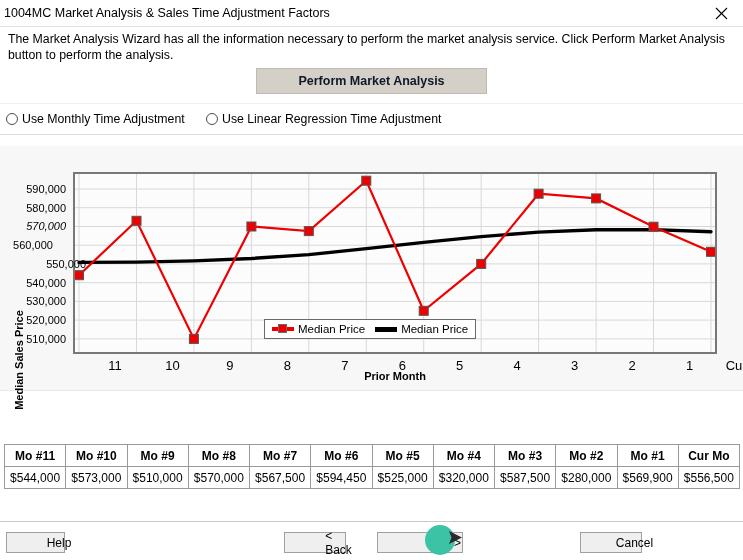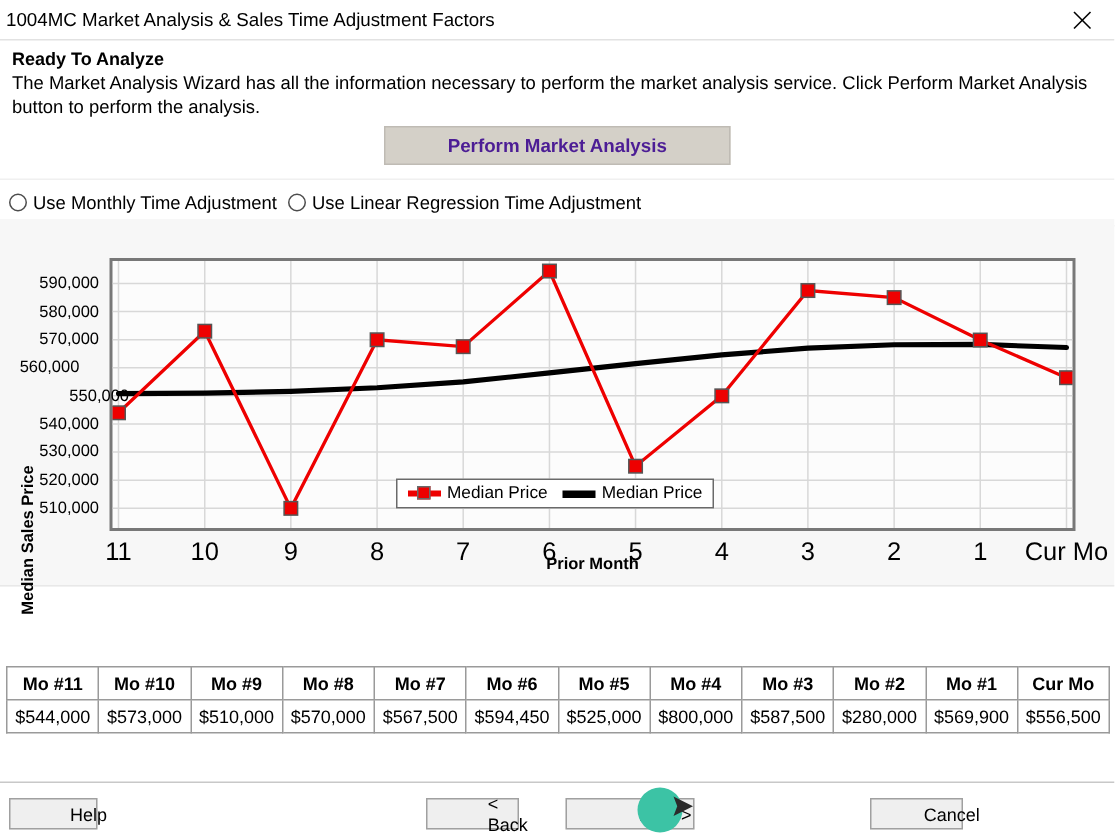--- a/index.html
+++ b/index.html
@@ -46,21 +46,21 @@
     width:720px;
   }
   .perform-wrap{
     display:flex;justify-content:center;
     margin-top:5px;
   }
   .perform-btn{
     width:231px;height:26px;
     background:#d4d0c8;
     border:1px solid #bfbbb4;
-    color:#4c1d95;
+    color:#0f172a;
     font-size:12.5px;font-weight:bold;
     display:flex;align-items:center;justify-content:center;
     box-sizing:border-box;
   }
 
   
   .radio-row{
     height:30px;
     display:flex;align-items:center;
     border-bottom:1px solid #dedede;
@@ -123,23 +123,24 @@
   .ytick{
     position:absolute;
     right:100%;margin-right:5px;
     font-size:11px;
     white-space:nowrap;
     transform:translateY(-50%);
     text-align:right;
   }
   .xtick{
     position:absolute;top:100%;margin-top:9px;
-    font-size:17px;
+    font-size:13px;
     transform:translateX(-50%);
     white-space:nowrap;
+    margin-left:36px;
   }
   .xaxis-title{
     position:absolute;left:73px;width:644px;
     top:224px;text-align:center;
     font-size:11px;font-weight:bold;
   }
   .legend{
     position:absolute;
     left:264px;top:173px;
     height:20px;
@@ -230,33 +231,32 @@
     <span>
       <svg width="13" height="13" viewBox="0 0 13 13">
           <line x1="1" y1="1" x2="12" y2="12" stroke="#000" stroke-width="1.1"></line>
           <line x1="12" y1="1" x2="1" y2="12" stroke="#000" stroke-width="1.1"></line>
         </svg>
     </span>
   </div>
 </div>
 
 <div class="header-block">
-  <div class="ready-title">Ready To Analyze</div>
   <div class="desc">The Market Analysis Wizard has all the information necessary to perform the market analysis service.  Click Perform Market Analysis button to perform the analysis.</div>
   <div class="perform-wrap">
     <div class="perform-btn" id="perform-btn">Perform Market Analysis</div>
   </div>
 </div>
 
 <div class="radio-row" id="radio-row">
     <div class="radio-item" style="left: 6px;">
       <span class="radio-ring"></span>
       <span class="rlabel">Use Monthly Time Adjustment</span>
     </div>
-    <div class="radio-item" style="left: 192px;">
+    <div class="radio-item" style="left: 206px;">
       <span class="radio-ring"></span>
       <span class="rlabel">Use Linear Regression Time Adjustment</span>
     </div>
   </div>
 
 <div class="chart-panel">
   <div class="chart-title">Non Linear Sales Price Trend.</div>
 
   <div class="chart-inner">
     <div class="yaxis-title">Median Sales Price</div>
@@ -308,21 +308,21 @@
         <span class="lg-red"></span>
         <span class="lbl">Median Price</span>
       </div>
       <div class="item">
         <span class="lg-black"></span>
         <span class="lbl">Median Price</span>
       </div>
     </div>
   <div class="ytick" style="top: 42.9895px; position: absolute; right: auto; left: 0px; width: 66px; margin-right: 0px; text-align: right;">590,000</div>
       <div class="ytick" style="top: 61.7263px; position: absolute; right: auto; left: 0px; width: 66px; margin-right: 0px; text-align: right;">580,000</div>
-      <div class="ytick" style="top: 80.4632px; position: absolute; right: auto; left: 0px; width: 66px; margin-right: 0px; text-align: right;">570,000</div>
+      <div class="ytick" style="top: 80.4632px; position: absolute; right: auto; left: 0px; width: 66px; margin-right: 0px; text-align: right; font-style: italic;">570,000</div>
       <div class="ytick" style="top: 99.2px; position: absolute; right: auto; left: 0px; width: 66px; margin-right: 0px; text-align: center;">560,000</div>
       <div class="ytick" style="top: 117.937px; position: absolute; right: auto; left: 0px; width: 86px; margin-right: 0px; text-align: right;">550,000</div>
       <div class="ytick" style="top: 136.674px; position: absolute; right: auto; left: 0px; width: 66px; margin-right: 0px; text-align: right;">540,000</div>
       <div class="ytick" style="top: 155.411px; position: absolute; right: auto; left: 0px; width: 66px; margin-right: 0px; text-align: right;">530,000</div>
       <div class="ytick" style="top: 174.147px; position: absolute; right: auto; left: 0px; width: 66px; margin-right: 0px; text-align: right;">520,000</div>
       <div class="ytick" style="top: 192.884px; position: absolute; right: auto; left: 0px; width: 66px; margin-right: 0px; text-align: right;">510,000</div>
       <div class="xtick" style="position: absolute; left: 79px; top: 212px; margin-top: 0px;">11</div>
       <div class="xtick" style="position: absolute; left: 136.455px; top: 212px; margin-top: 0px;">10</div>
       <div class="xtick" style="position: absolute; left: 193.909px; top: 212px; margin-top: 0px;">9</div>
       <div class="xtick" style="position: absolute; left: 251.364px; top: 212px; margin-top: 0px;">8</div>
@@ -355,21 +355,21 @@
           <td>Cur Mo</td>
         </tr>
         <tr>
           <td>$544,000</td>
           <td>$573,000</td>
           <td>$510,000</td>
           <td>$570,000</td>
           <td>$567,500</td>
           <td>$594,450</td>
           <td>$525,000</td>
-          <td>$800,000</td>
+          <td>$320,000</td>
           <td>$587,500</td>
           <td>$280,000</td>
           <td>$569,900</td>
           <td>$556,500</td>
         </tr>
       </tbody>
   </table>
 </div>
 
 <div class="footer">

